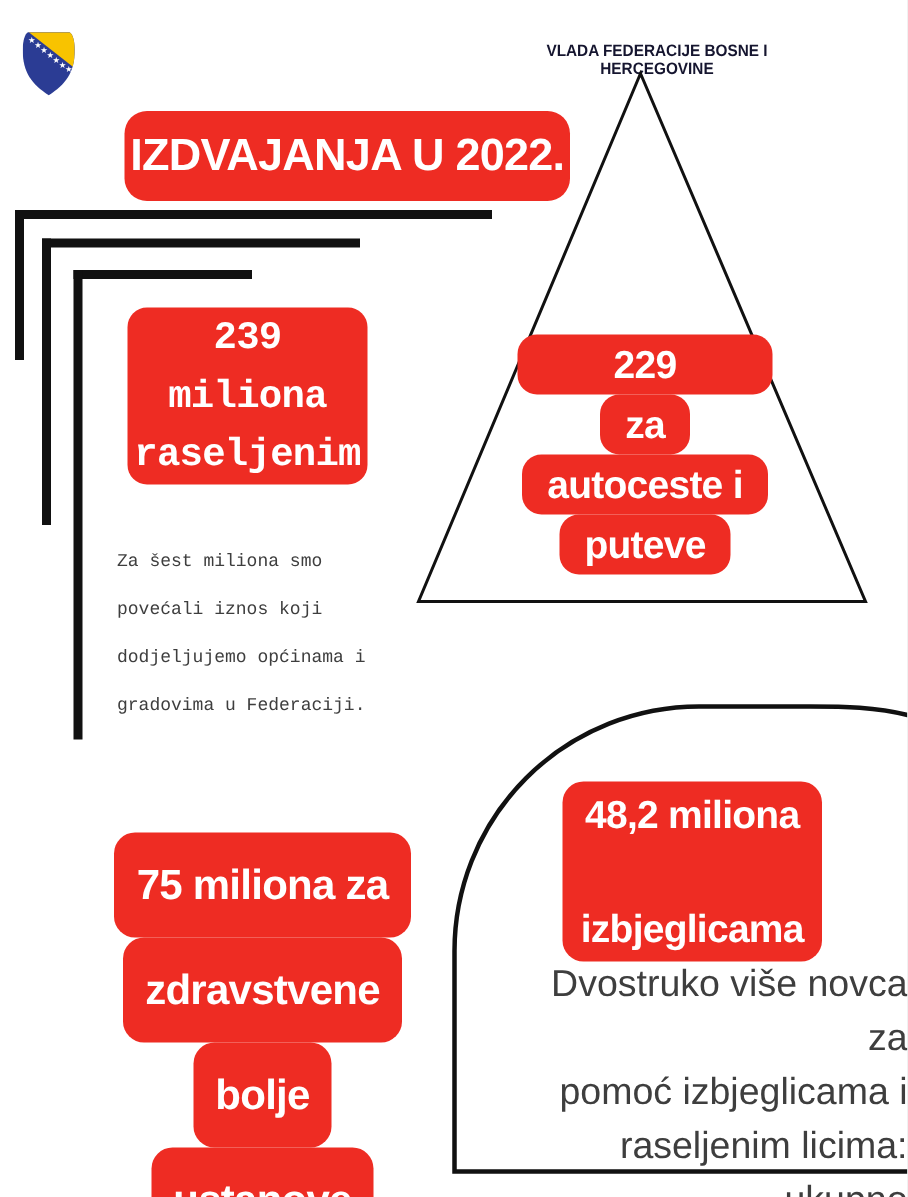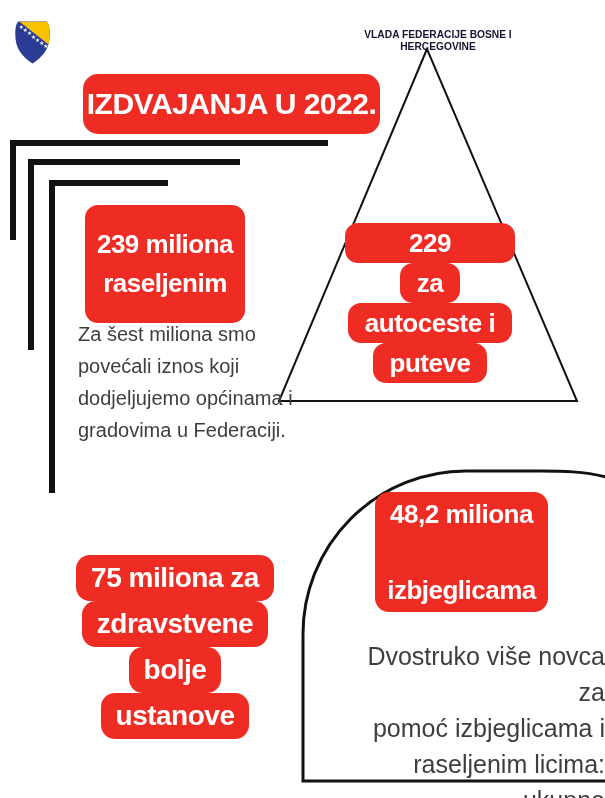--- a/index.html
+++ b/index.html
@@ -28,34 +28,34 @@
   .l1 { left:10px; top:140px; width:318px; height:100px; }
   .l2 { left:28px; top:159px; width:212px; height:191px; }
   .l3 { left:49px; top:180px; width:119px; height:313px; }
   .shapes { position:absolute; left:0; top:0; width:605px; height:798px; }
   .rect-badge {
     position:absolute; background:var(--red,#EE2C23); color:#fff; font-weight:bold;
     display:flex; flex-direction:column; justify-content:center; align-items:center;
     text-align:center; letter-spacing:-0.5px;
   }
   .b-muni { left:85px; top:205px; width:160px; height:118px; border-radius:13px; font-size:26px; }
-  .b-muni .bl { line-height:39px; }
-  .b-refugees { left:375px; top:492px; width:173px; height:120px; border-radius:14px; font-size:26px;gap:36px; }
+  .b-muni .bl { line-height:39px;font-family:Liberation Mono, monospace; }
+  .b-refugees { left:375px; top:521px; width:173px; height:120px; border-radius:14px; font-size:26px;gap:36px; }
   .b-refugees .bl { line-height:40px; }
   .blob { position:absolute; display:flex; flex-direction:column; align-items:center; }
   .blob .pill {
     background:var(--red,#EE2C23); color:#fff; font-weight:bold;
     display:block; text-align:center; letter-spacing:-0.5px;
   }
   .b-highways { left:345px; top:223px; width:170px; }
   .b-highways .pill { font-size:26px; height:40px; line-height:40px; padding:0 17px; border-radius:13px; }
   .b-health { left:73px; top:555px; width:204px; }
-  .b-health .pill { font-size:28px; height:46px; line-height:46px; padding:0 15px; border-radius:14px; }
+  .b-health .pill { font-size:28px; height:46px; line-height:46px; padding:12px 15px; border-radius:14px; }
   .para { position:absolute; margin:0; color:var(--gray-text,#3E3E3E); white-space:pre-line; }
-  .p1 { left:78px; top:318px; font-size:20px; line-height:32px; }
+  .p1 { left:78px; top:358px; font-size:12px; line-height:32px;font-family:Liberation Mono, monospace; }
   .p2 { left:358px; top:638px; font-size:25px; line-height:36px;text-align:right; }
 </style>
 </head>
 <body>
 
 <div class="canvas">
 
   <svg class="coat" viewBox="0 0 40 46">
     <defs>
       <clipPath id="shieldClip">

